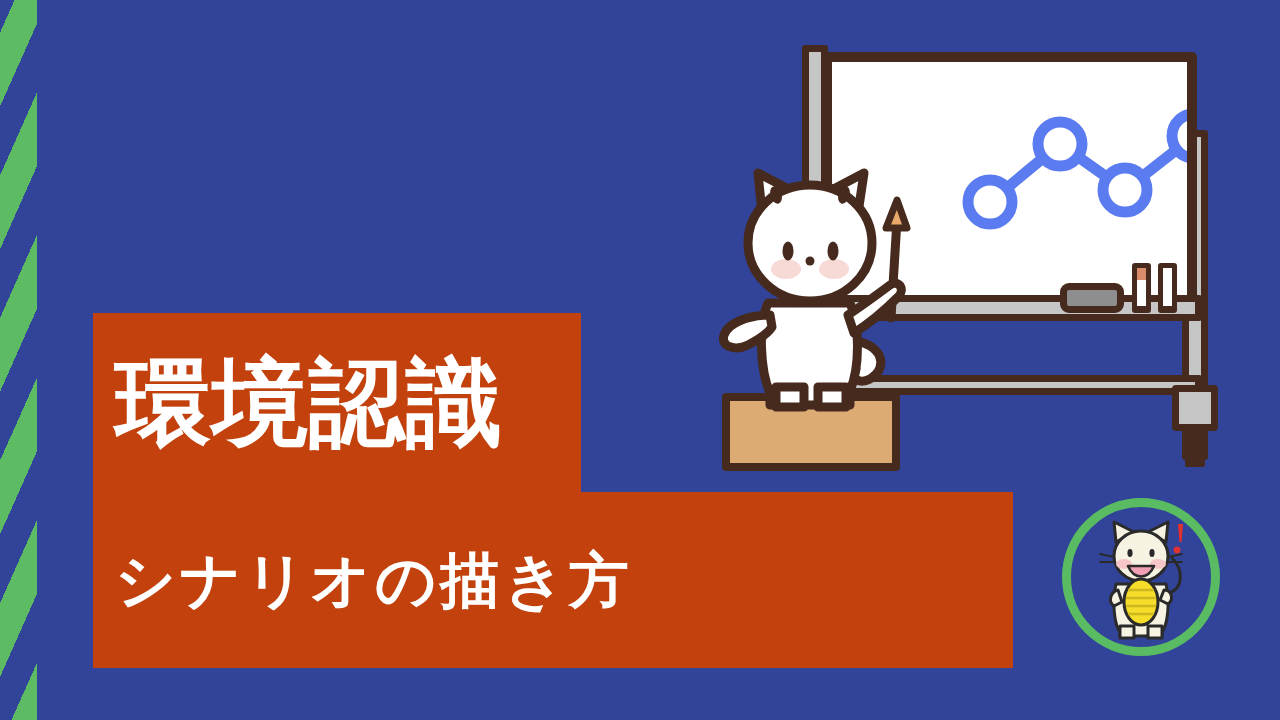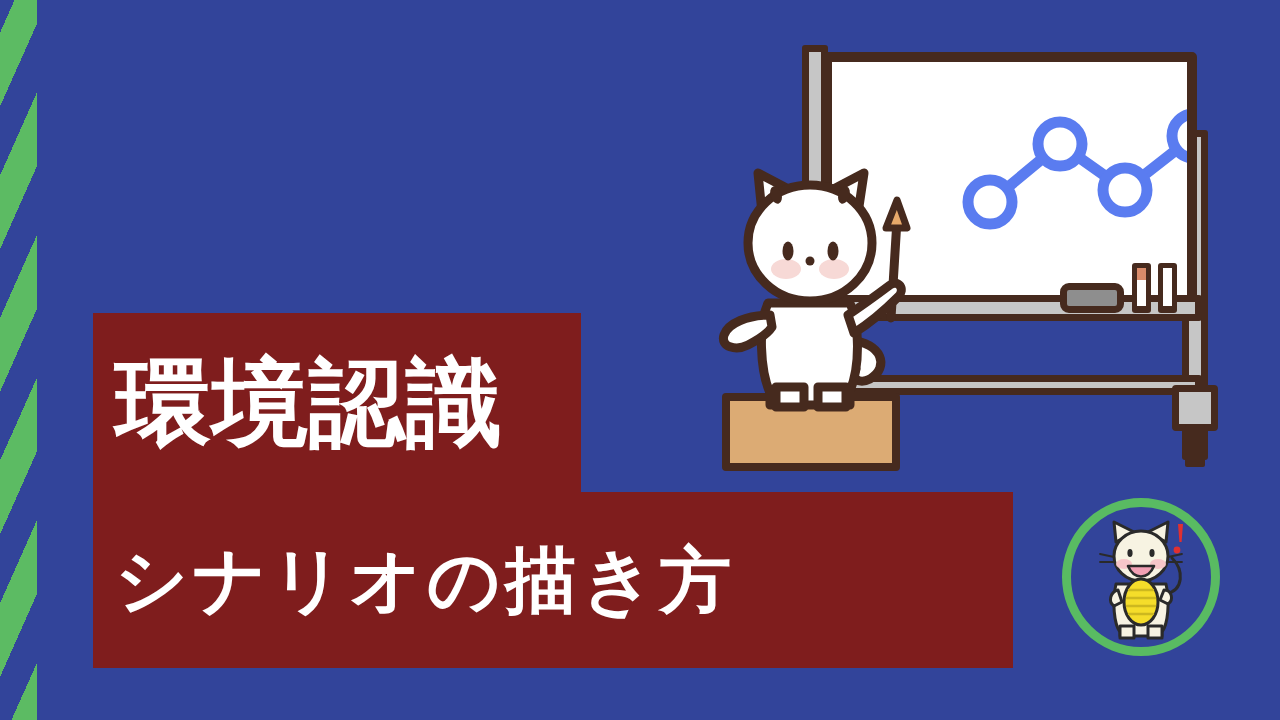--- a/index.html
+++ b/index.html
@@ -36,21 +36,21 @@
       #5cbb63 0px,
       #5cbb63 30px,
       #32449A 30px,
       #32449A 58px
     );
   }
 
   
   .title-box {
     position: absolute;
-    background: #7f1d1d;
+    background: #c2410c;
     display: flex;
     align-items: center;
     box-sizing: border-box;
   }
   #title-box-1 {
     left: 93px;
     top: 313px;
     width: 488px;
     height: 179px;
     padding-left: 22px;
@@ -63,21 +63,21 @@
     padding-left: 22px;
   }
   .title-text {
     color: #ffffff;
     font-weight: 700;
     line-height: 1;
     white-space: nowrap;
     letter-spacing: 0.02em;
   }
   #title-line-1 { font-size: 96px; letter-spacing: 0.01em; }
-  #title-line-2 { font-size: 72px; letter-spacing: 0.06em; }
+  #title-line-2 { font-size: 60px; letter-spacing: 0.06em; }
 
   
   #whiteboard-group {
     position: absolute;
     left: 760px;
     top: 45px;
     width: 500px;
     height: 430px;
   }
 

